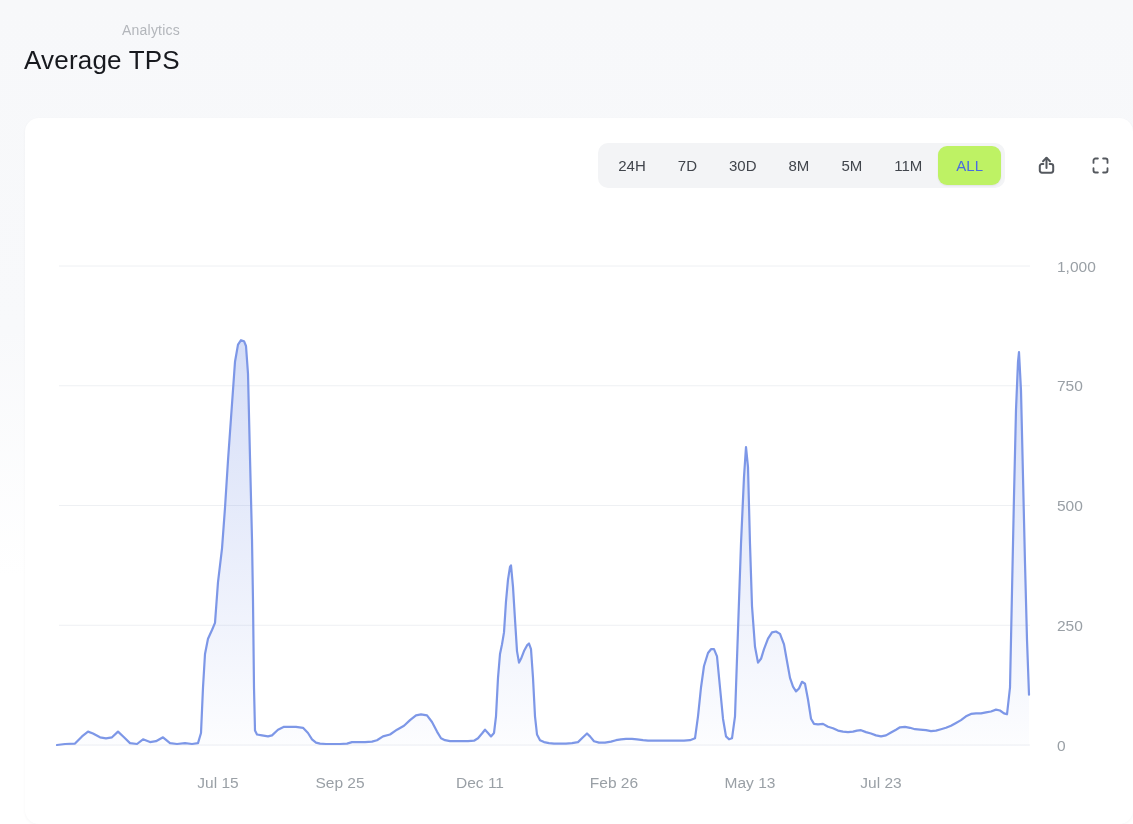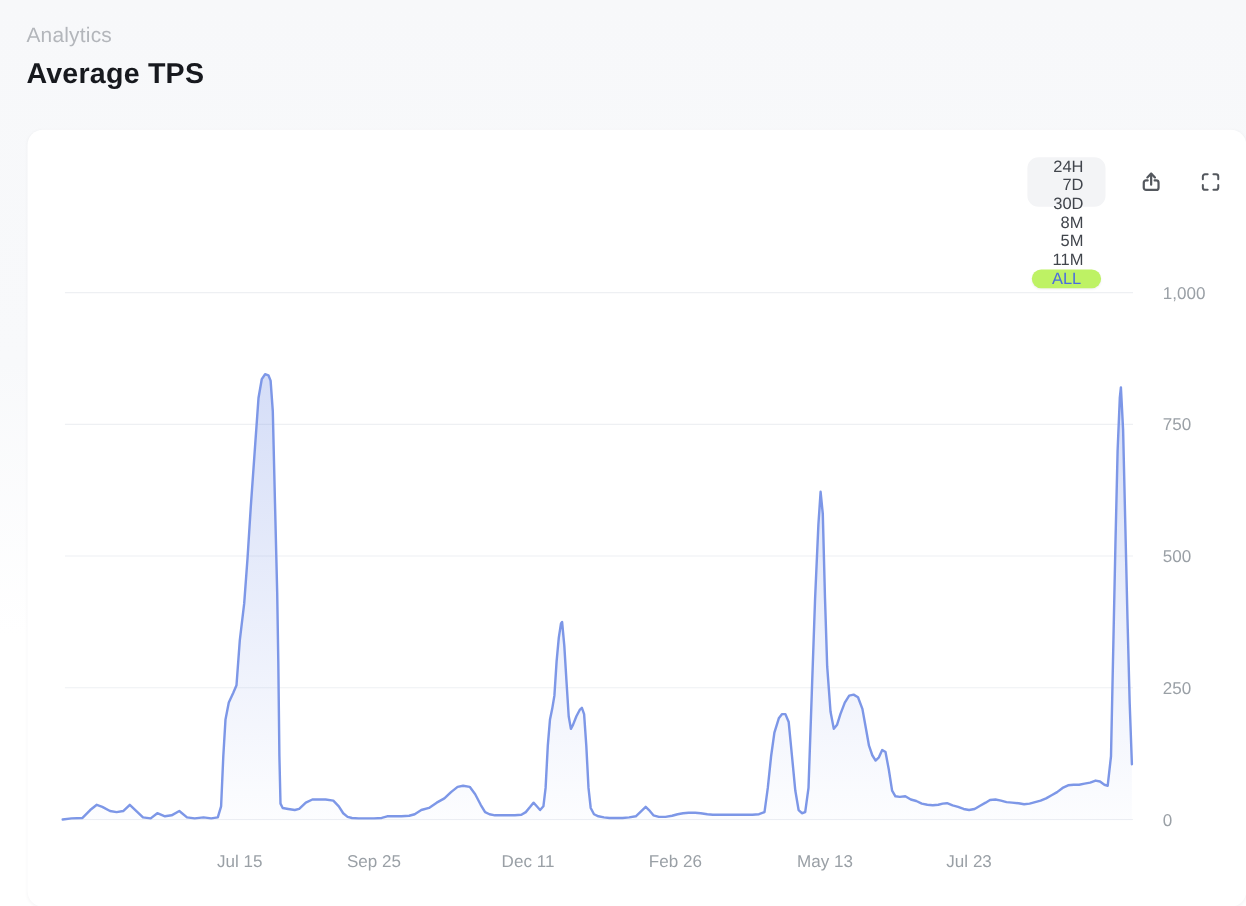--- a/index.html
+++ b/index.html
@@ -3,34 +3,34 @@
 <meta charset="utf-8">
 <style>
   html,body{margin:0;padding:0;}
   body{
     width:1133px;height:824px;overflow:hidden;position:relative;
     background:linear-gradient(180deg,#f7f8fa 0%,#f8f9fb 40%,#ffffff 70%);
     font-family:"Liberation Sans",sans-serif;
     -webkit-font-smoothing:antialiased;
   }
   .page-header{position:absolute;left:24px;top:22px;}
-  .breadcrumb{font-size:19px;color:#b3b6bb;letter-spacing:.2px;}
-  .page-title{margin:7px 0 0 0;font-size:26px;font-weight:700;color:#17191e;letter-spacing:.2px;}
+  .breadcrumb{font-size:14px;color:#b3b6bb;letter-spacing:.2px;text-align:right;}
+  .page-title{margin:7px 0 0 0;font-size:26px;font-weight:400;color:#17191e;letter-spacing:.2px;}
   .card{
     position:absolute;left:25px;top:118px;width:1108px;height:706px;
     background:#ffffff;border-radius:14px;
     box-shadow:0 1px 3px rgba(16,24,40,.04);
   }
   .toolbar{
     position:absolute;top:24px;right:20px;height:46px;
     display:flex;align-items:center;gap:28px;
   }
   .range-group{
-    display:flex;align-items:flex-end;height:45px;
-    background:#f3f4f6;border-radius:10px;padding:0 4px;flex-direction:column;
+    display:flex;align-items:center;height:45px;
+    background:#f3f4f6;border-radius:10px;padding:0 4px;
   }
   .range-btn{
     border:none;background:transparent;cursor:pointer;
     height:39px;padding:0 16px;border-radius:9px;
     font-family:"Liberation Sans",sans-serif;
     font-size:15px;font-weight:500;color:#41454c;
   }
   .range-btn.selected{
     background:#bef264;color:#4a6be0;
     box-shadow:0 1px 2px rgba(0,0,0,.07);

